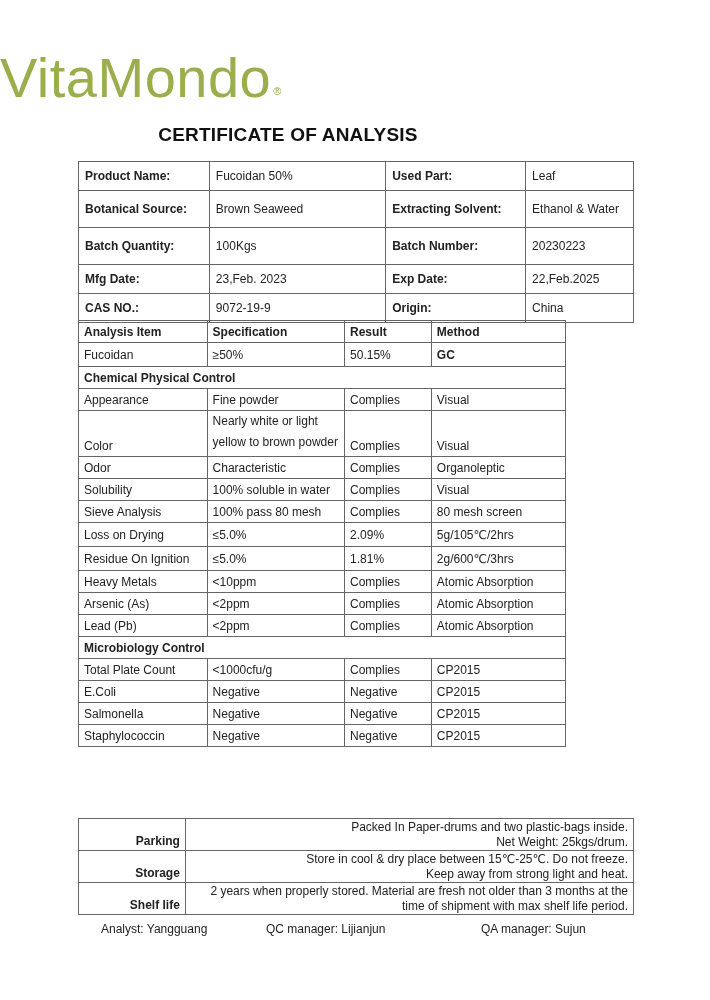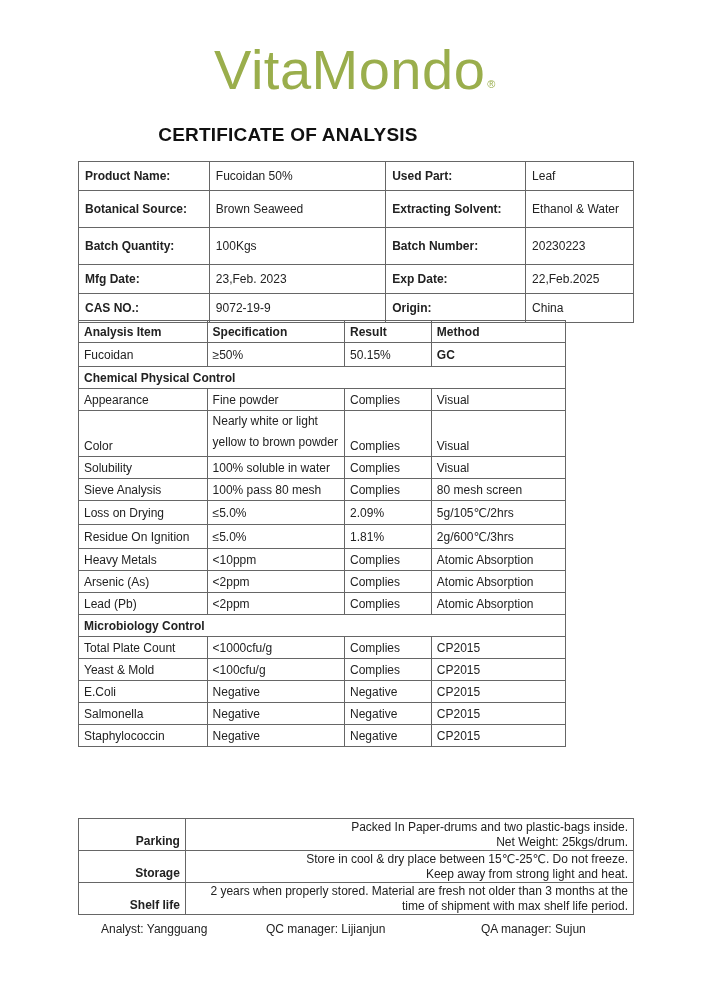--- a/index.html
+++ b/index.html
@@ -1,19 +1,19 @@
 <!DOCTYPE html>
 <html><head>
 <meta charset="utf-8">
 <style>
   html, body { margin: 0; padding: 0; background: #ffffff; }
   body { width: 710px; height: 1000px; position: relative; overflow: hidden;
          font-family: "Liberation Sans", "DejaVu Sans", sans-serif; color: #222; }
-  .logo { position: absolute; left: 0; width: 710px; top: 38px; text-align: center;
-          font-size: 56px; color: #9aae4c; letter-spacing: 0.5px; font-weight: normal; line-height: 64px; }
+  .logo { position: absolute; left: 0; width: 710px; top: 38px; 
+          font-size: 56px; color: #9aae4c; letter-spacing: 0.5px; font-weight: normal; line-height: 79px; }
   .logo .reg { font-size: 11px; vertical-align: top; position: relative; top: 14px; margin-left: 2px; color: #9aae4c; }
   .title { position: absolute; left: 0; width: 576px; top: 124px; text-align: center;
            font-size: 19px; font-weight: bold; color: #111; letter-spacing: 0.2px; }
 
   table { border-collapse: collapse; position: absolute; font-size: 12px; color: #222; }
   td { border: 1px solid #666; padding: 0 6px; vertical-align: middle; white-space: nowrap; }
   .b { font-weight: bold; margin-top: 22px; }
 
   #header-table { left: 78px; top: 161px; width: 556px; }
   #header-table td { height: 28px; }
@@ -111,20 +111,26 @@
         <td>Complies</td>
         <td>Visual</td>
       </tr>
       <tr class="h2">
         <td>Color</td>
         <td class="two-line" style="vertical-align: top;"><span>Nearly white or light</span><br><span>yellow to brown powder</span></td>
         <td>Complies</td>
         <td>Visual</td>
       </tr>
       <tr>
+        <td>Odor</td>
+        <td>Characteristic</td>
+        <td>Complies</td>
+        <td>Organoleptic</td>
+      </tr>
+      <tr>
         <td>Solubility</td>
         <td>100% soluble in water</td>
         <td>Complies</td>
         <td>Visual</td>
       </tr>
       <tr>
         <td>Sieve Analysis</td>
         <td>100% pass 80 mesh</td>
         <td>Complies</td>
         <td>80 mesh screen</td>
@@ -158,26 +164,20 @@
         <td>&lt;2ppm</td>
         <td>Complies</td>
         <td>Atomic Absorption</td>
       </tr>
       <tr class="section">
         <td colspan="4" class="b">Microbiology Control</td>
       </tr>
       <tr>
         <td>Total Plate Count</td>
         <td>&lt;1000cfu/g</td>
-        <td>Complies</td>
-        <td>CP2015</td>
-      </tr>
-      <tr>
-        <td>Yeast &amp; Mold</td>
-        <td>&lt;100cfu/g</td>
         <td>Complies</td>
         <td>CP2015</td>
       </tr>
       <tr>
         <td>E.Coli</td>
         <td>Negative</td>
         <td>Negative</td>
         <td>CP2015</td>
       </tr>
       <tr>

